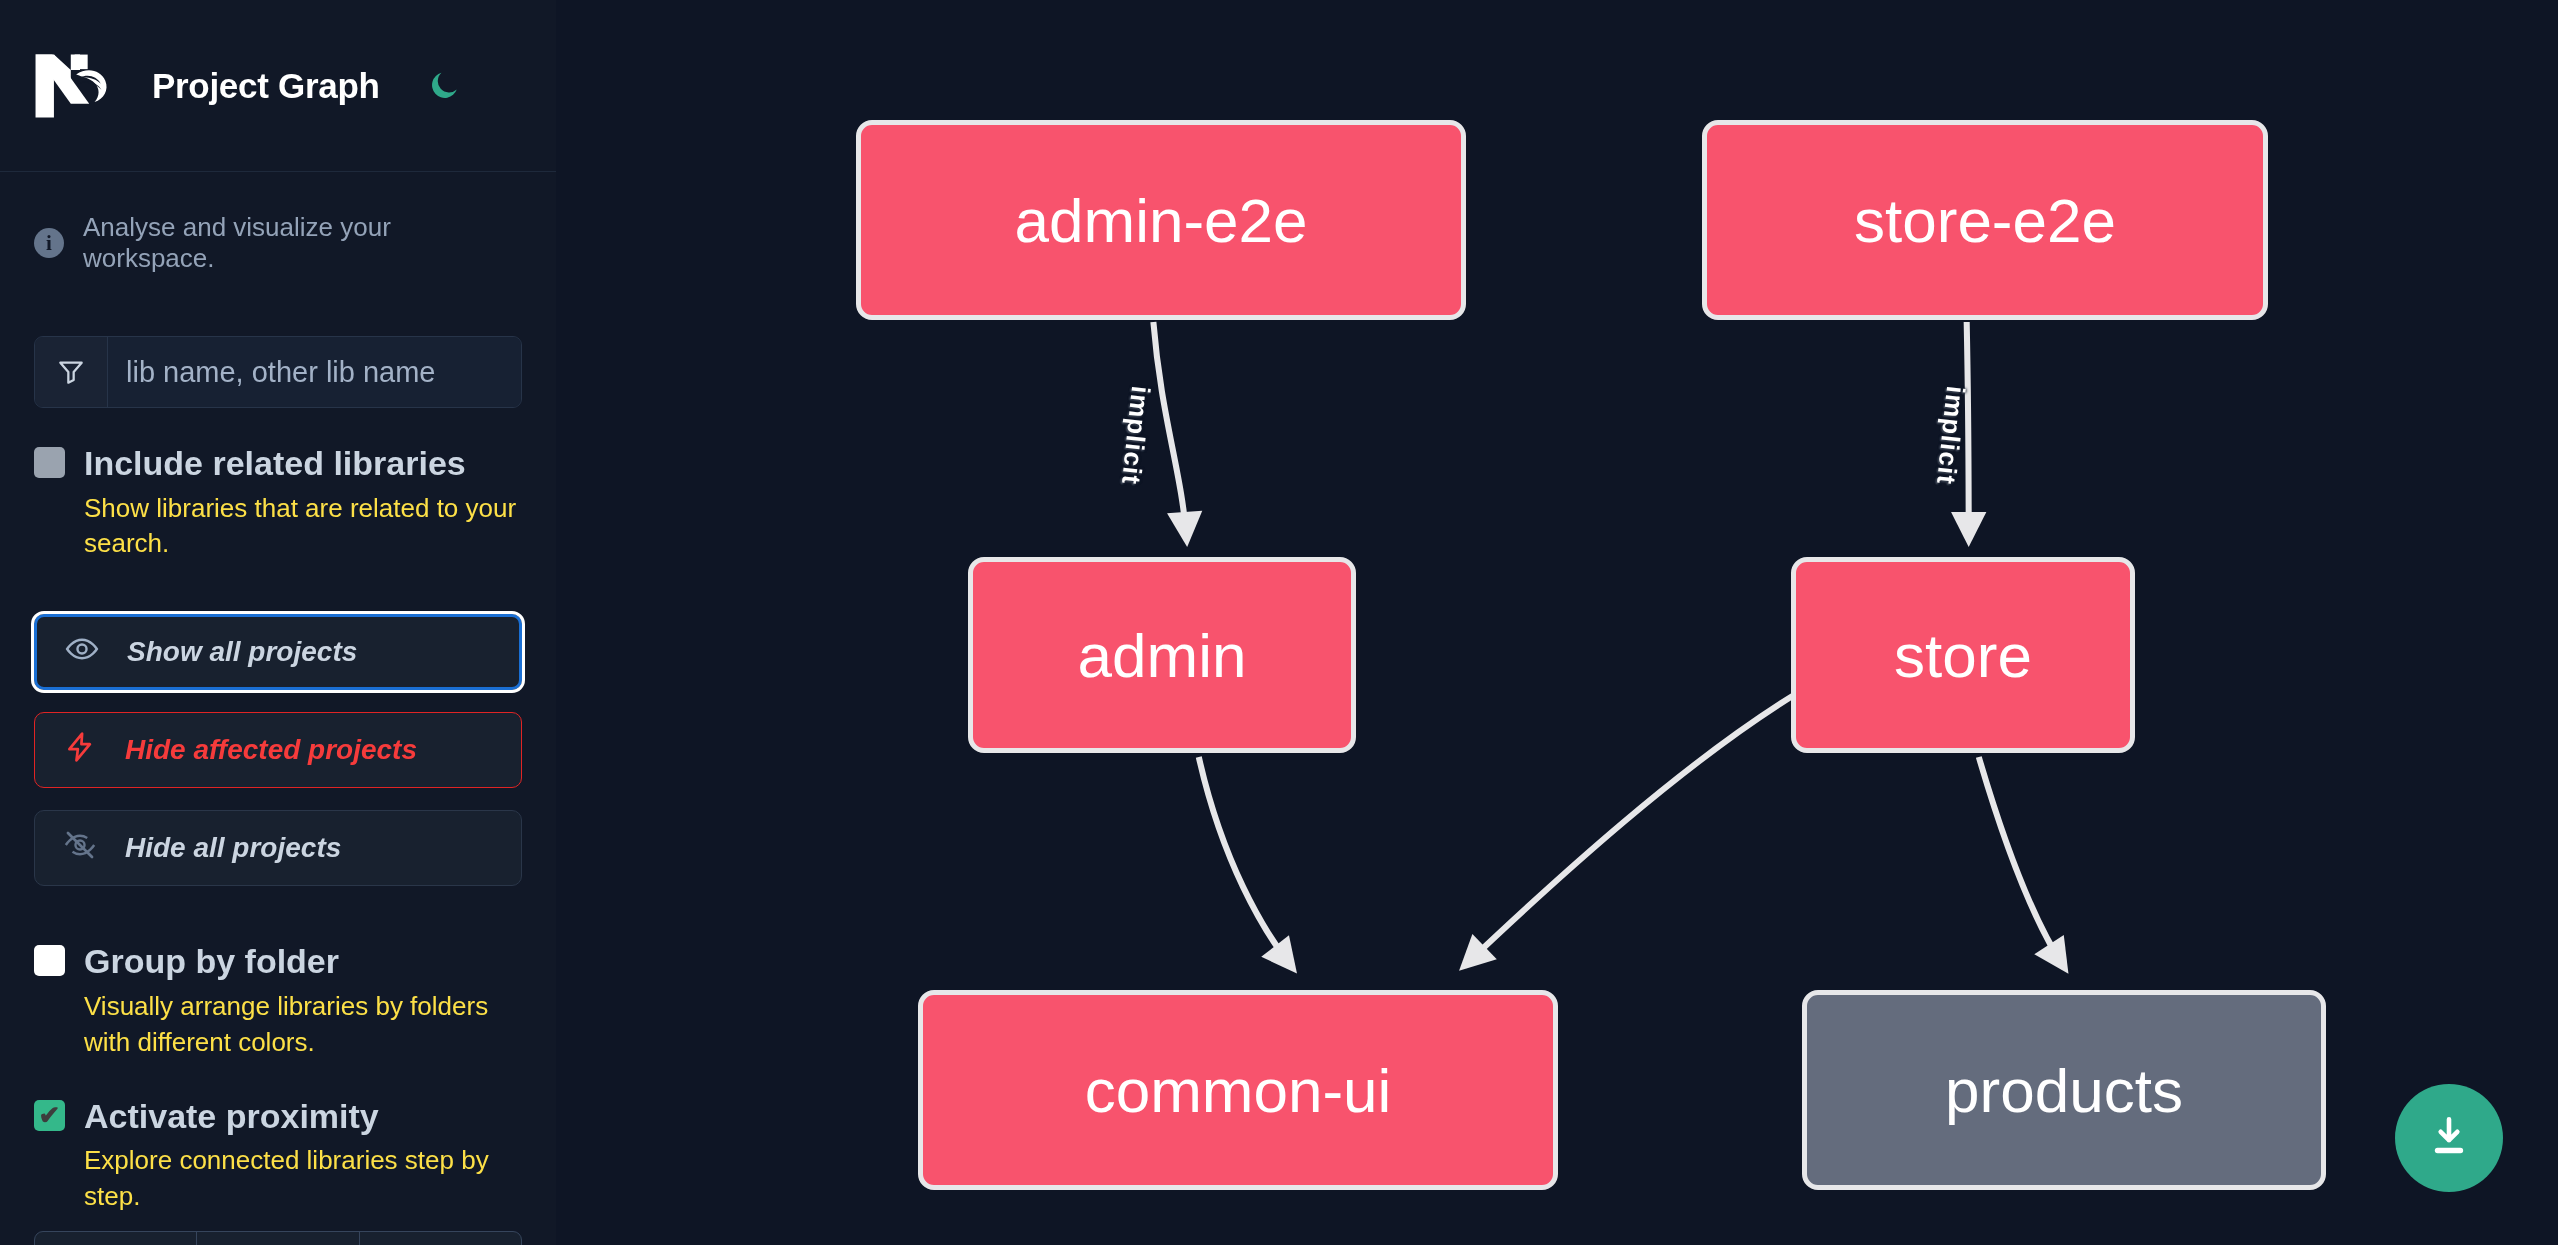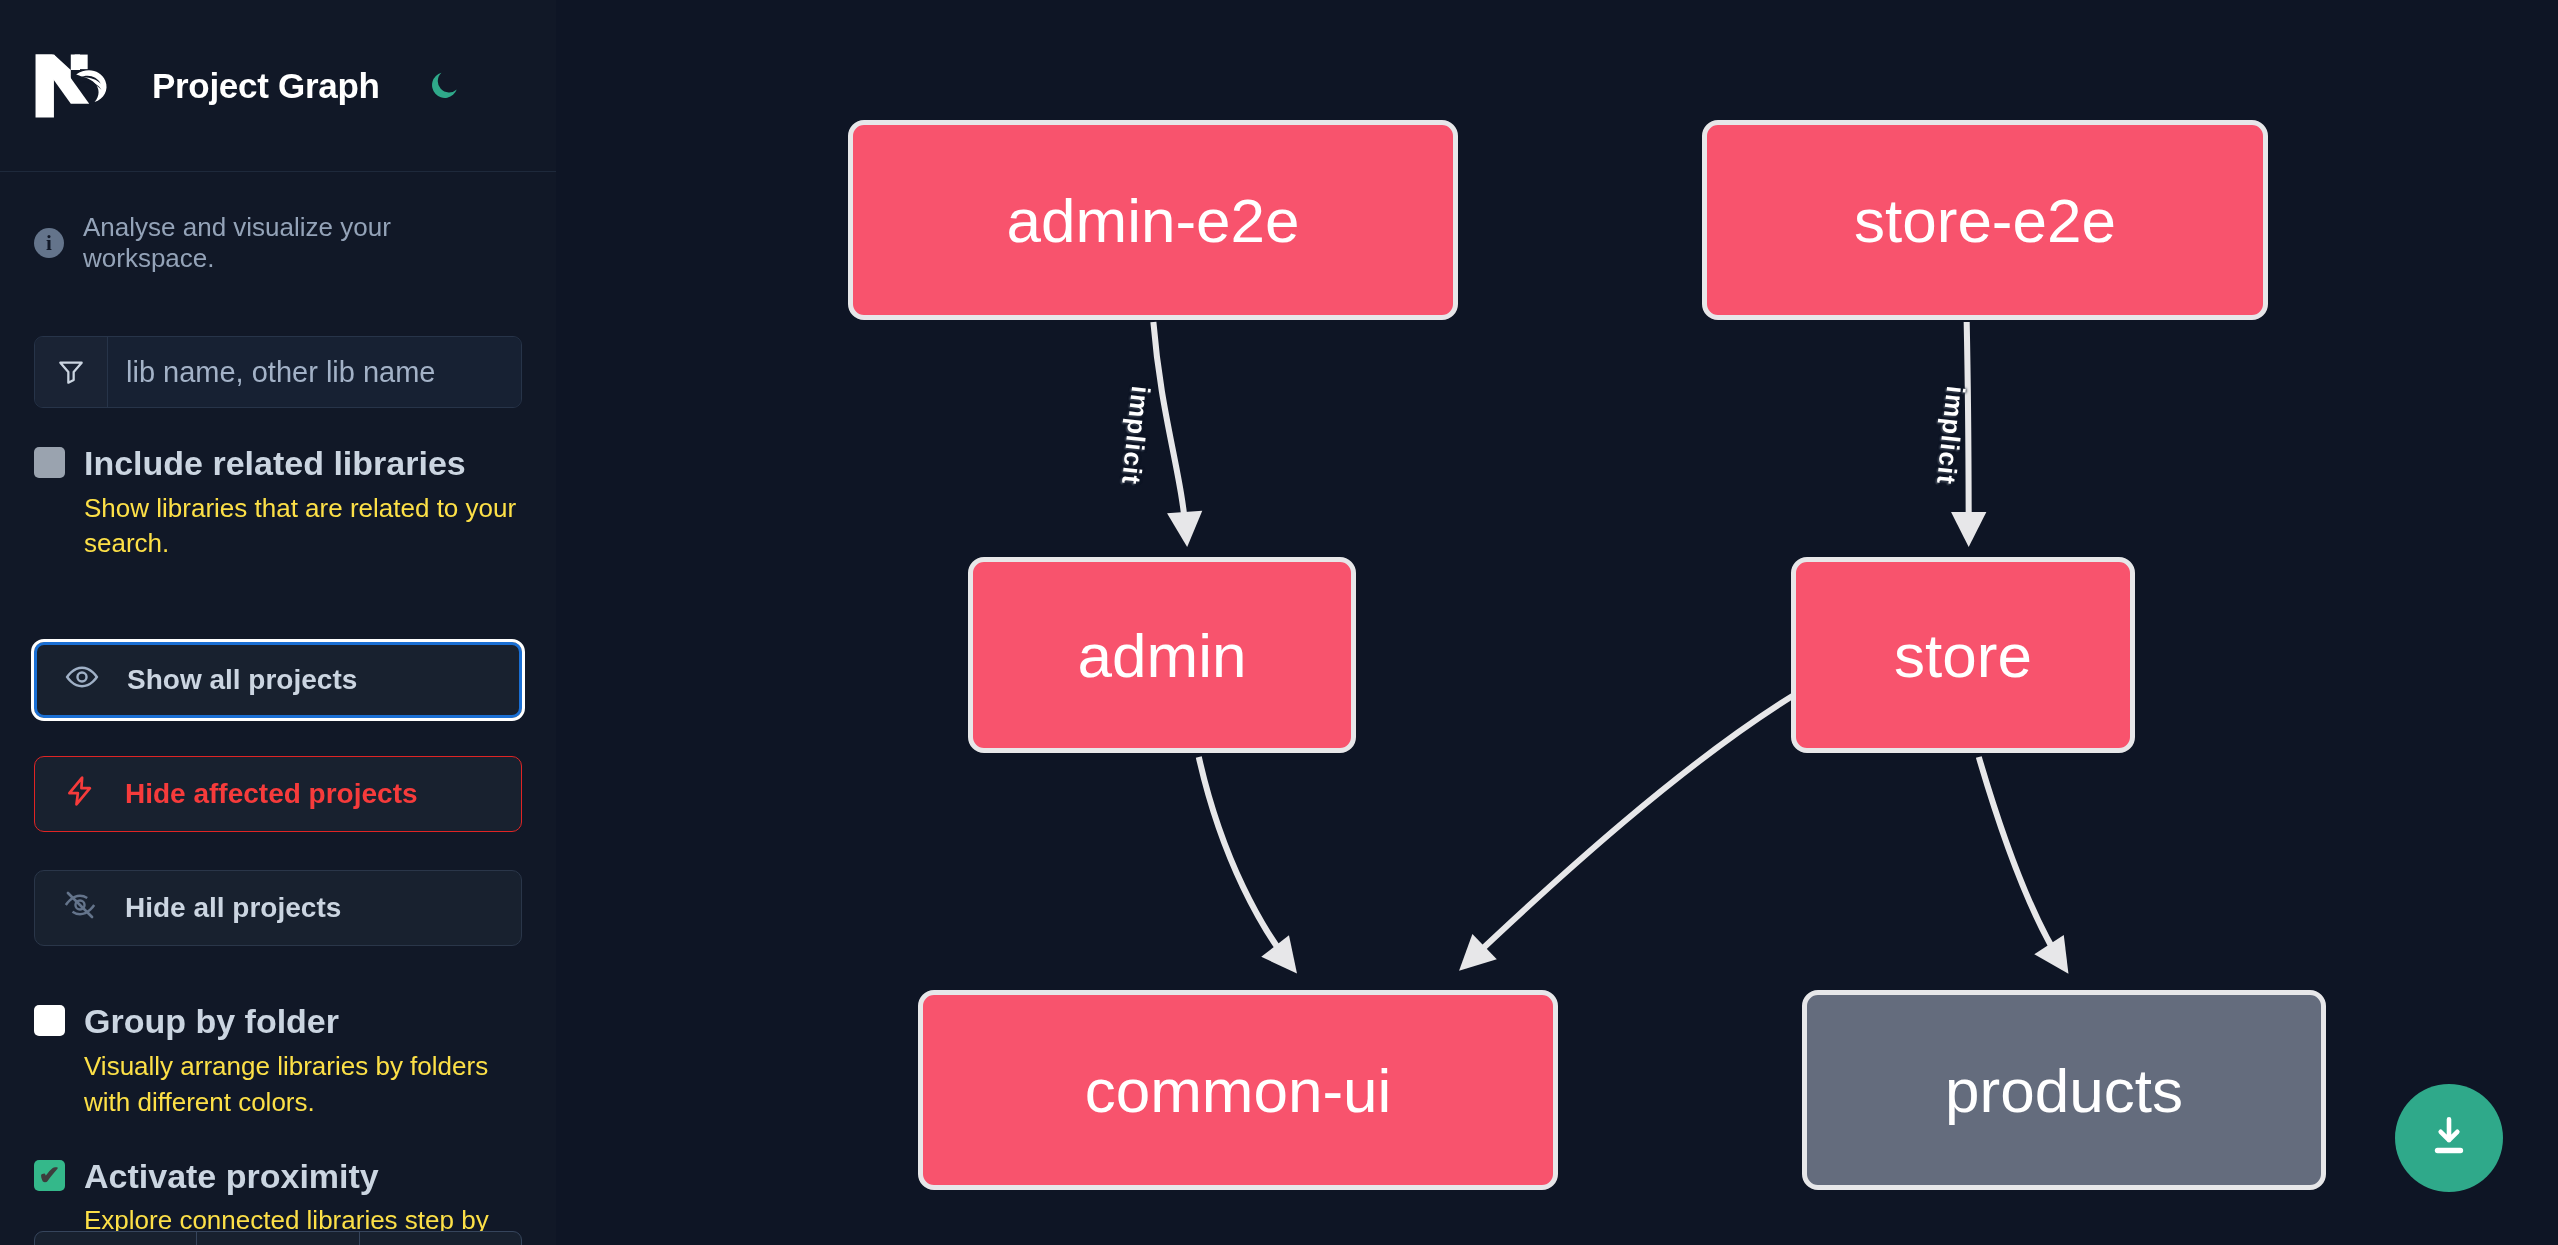--- a/index.html
+++ b/index.html
@@ -120,21 +120,21 @@
     line-height: 1.25;
   }
   .check-desc {
     color: #fde047;
     font-size: 26px;
     line-height: 1.38;
     margin-top: 6px;
     max-width: 452px;
   }
 
-  .btn-stack { margin: 80px 34px 0 34px; display: flex; flex-direction: column; gap: 38px; }
+  .btn-stack { margin: 52px 34px 0 34px; display: flex; flex-direction: column; gap: 22px; font-style: italic; }
   .gbtn {
     height: 76px;
     border-radius: 10px;
     display: flex;
     align-items: center;
     gap: 28px;
     padding: 0 28px;
     font-size: 28px;
     font-weight: 700;
     cursor: pointer;
@@ -360,21 +360,21 @@
         <path d="M1398 322 C 1400 420 1400 470 1400 540"></path>
 
         <path d="M637 757 C 660 860 700 930 730 968"></path>
 
         <path d="M1235 690 C 1120 760 990 880 900 966"></path>
 
         <path d="M1410 757 C 1440 860 1470 930 1495 968"></path>
       </g>
     </svg>
 
-    <div class="node pink" style="left:292px; top:120px; width:610px; height:200px;">
+    <div class="node pink" style="left:300px; top:120px; width:610px; height:200px;">
       <span>admin-e2e</span>
     </div>
     <div class="node pink" style="left:1146px; top:120px; width:566px; height:200px;">
       <span>store-e2e</span>
     </div>
     <div class="node pink" style="left:412px; top:557px; width:388px; height:196px;">
       <span>admin</span>
     </div>
     <div class="node pink" style="left:1235px; top:557px; width:344px; height:196px;">
       <span>store</span>

